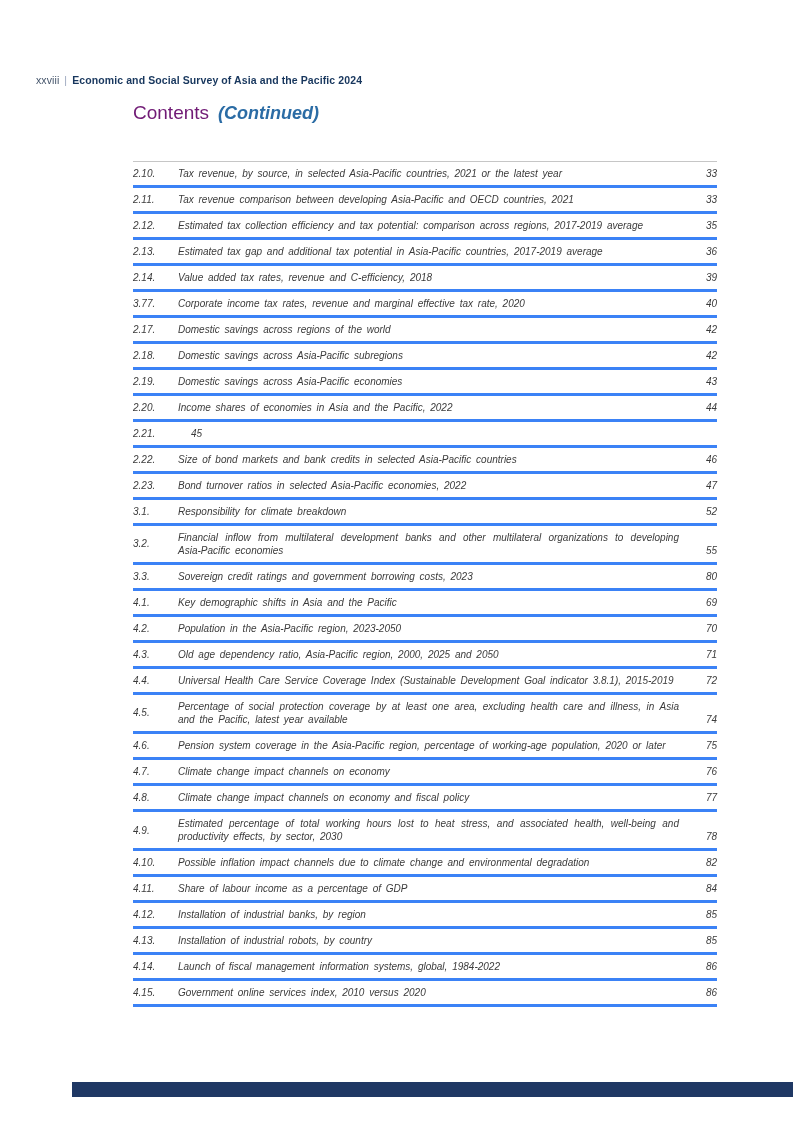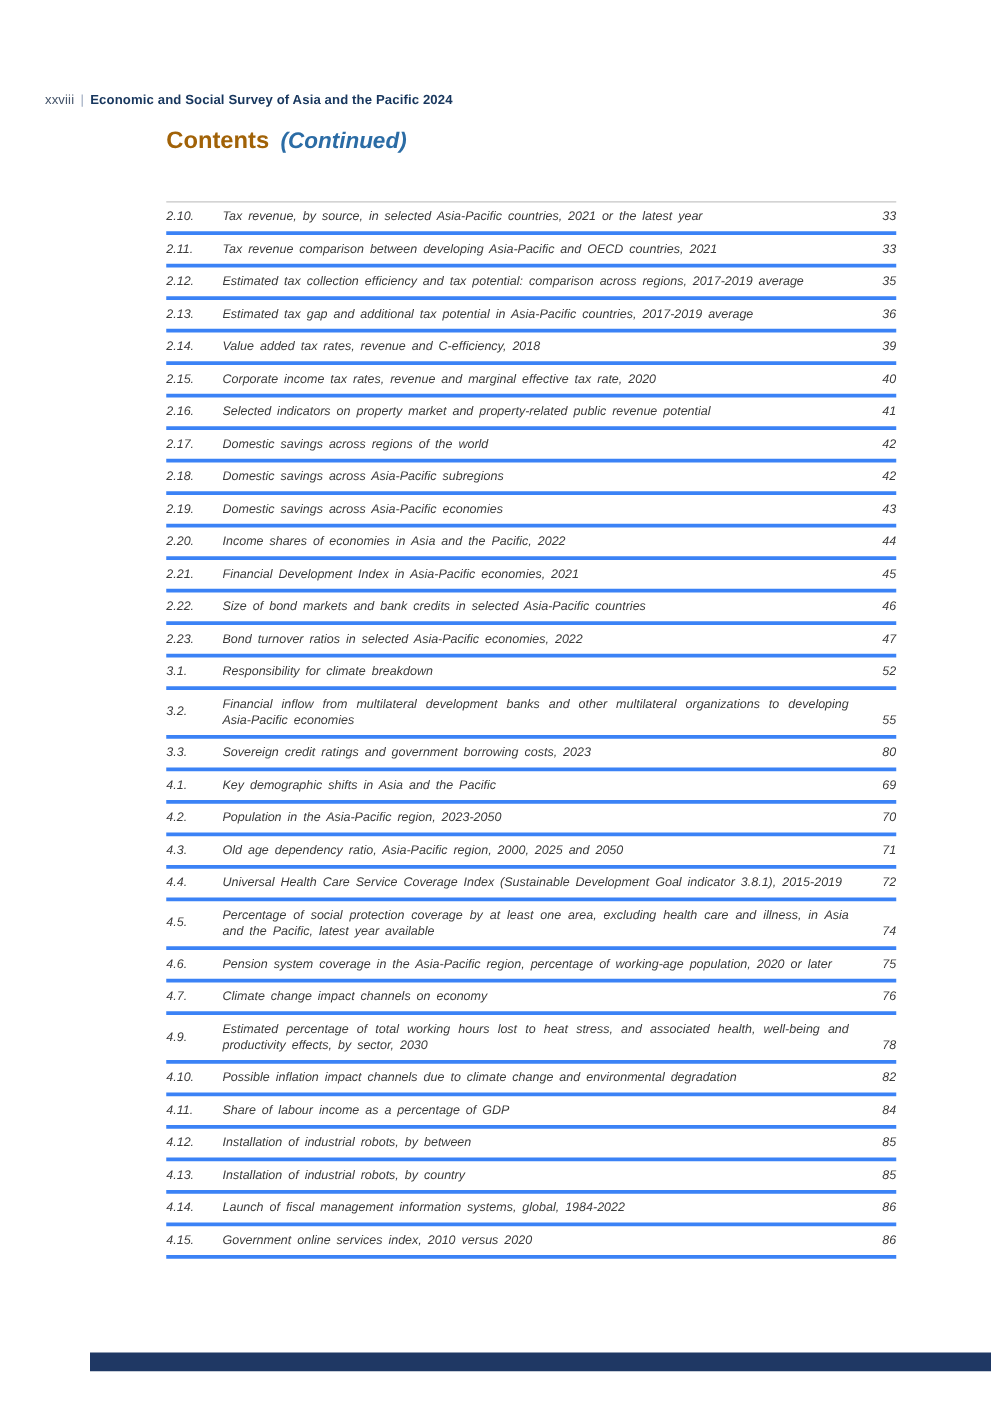--- a/index.html
+++ b/index.html
@@ -28,22 +28,22 @@
 
   
   .title-line {
     position: absolute;
     left: 133px;
     top: 102px;
     white-space: nowrap;
   }
   .title {
     font-size: 19px;
-    font-weight: 700;
-    color: #a16207;
+    font-weight: 400;
+    color: #701a75;
   }
   .title-suffix {
     font-size: 18px;
     font-weight: 700;
     font-style: italic;
     color: #2b6ca5;
     margin-left: 9px;
   }
 
   
@@ -130,30 +130,25 @@
         <span class="pnum">36</span>
       </div>
 
       <div class="row">
         <span class="num">2.14.</span>
         <span class="desc">Value added tax rates, revenue and C-efficiency, 2018</span>
         <span class="pnum">39</span>
       </div>
 
       <div class="row">
-        <span class="num">2.15.</span>
+        <span class="num">3.77.</span>
         <span class="desc">Corporate income tax rates, revenue and marginal effective tax rate, 2020</span>
         <span class="pnum">40</span>
       </div>
 
-      <div class="row">
-        <span class="num">2.16.</span>
-        <span class="desc">Selected indicators on property market and property-related public revenue potential</span>
-        <span class="pnum">41</span>
-      </div>
 
       <div class="row">
         <span class="num">2.17.</span>
         <span class="desc">Domestic savings across regions of the world</span>
         <span class="pnum">42</span>
       </div>
 
       <div class="row">
         <span class="num">2.18.</span>
         <span class="desc">Domestic savings across Asia-Pacific subregions</span>
@@ -167,21 +162,20 @@
       </div>
 
       <div class="row">
         <span class="num">2.20.</span>
         <span class="desc">Income shares of economies in Asia and the Pacific, 2022</span>
         <span class="pnum">44</span>
       </div>
 
       <div class="row">
         <span class="num">2.21.</span>
-        <span class="desc">Financial Development Index in Asia-Pacific economies, 2021</span>
         <span class="pnum">45</span>
       </div>
 
       <div class="row">
         <span class="num">2.22.</span>
         <span class="desc">Size of bond markets and bank credits in selected Asia-Pacific countries</span>
         <span class="pnum">46</span>
       </div>
 
       <div class="row">
@@ -243,20 +237,25 @@
         <span class="desc">Pension system coverage in the Asia-Pacific region, percentage of working-age population, 2020 or later</span>
         <span class="pnum">75</span>
       </div>
 
       <div class="row">
         <span class="num">4.7.</span>
         <span class="desc">Climate change impact channels on economy</span>
         <span class="pnum">76</span>
       </div>
 
+      <div class="row">
+        <span class="num">4.8.</span>
+        <span class="desc">Climate change impact channels on economy and fiscal policy</span>
+        <span class="pnum">77</span>
+      </div>
 
       <div class="row">
         <span class="num">4.9.</span>
         <span class="desc">Estimated percentage of total working hours lost to heat stress, and associated health, well-being and productivity effects, by sector, 2030</span>
         <span class="pnum">78</span>
       </div>
 
       <div class="row">
         <span class="num">4.10.</span>
         <span class="desc">Possible inflation impact channels due to climate change and environmental degradation</span>
@@ -264,21 +263,21 @@
       </div>
 
       <div class="row">
         <span class="num">4.11.</span>
         <span class="desc">Share of labour income as a percentage of GDP</span>
         <span class="pnum">84</span>
       </div>
 
       <div class="row">
         <span class="num">4.12.</span>
-        <span class="desc">Installation of industrial robots, by between</span>
+        <span class="desc">Installation of industrial banks, by region</span>
         <span class="pnum">85</span>
       </div>
 
       <div class="row">
         <span class="num">4.13.</span>
         <span class="desc">Installation of industrial robots, by country</span>
         <span class="pnum">85</span>
       </div>
 
       <div class="row">

